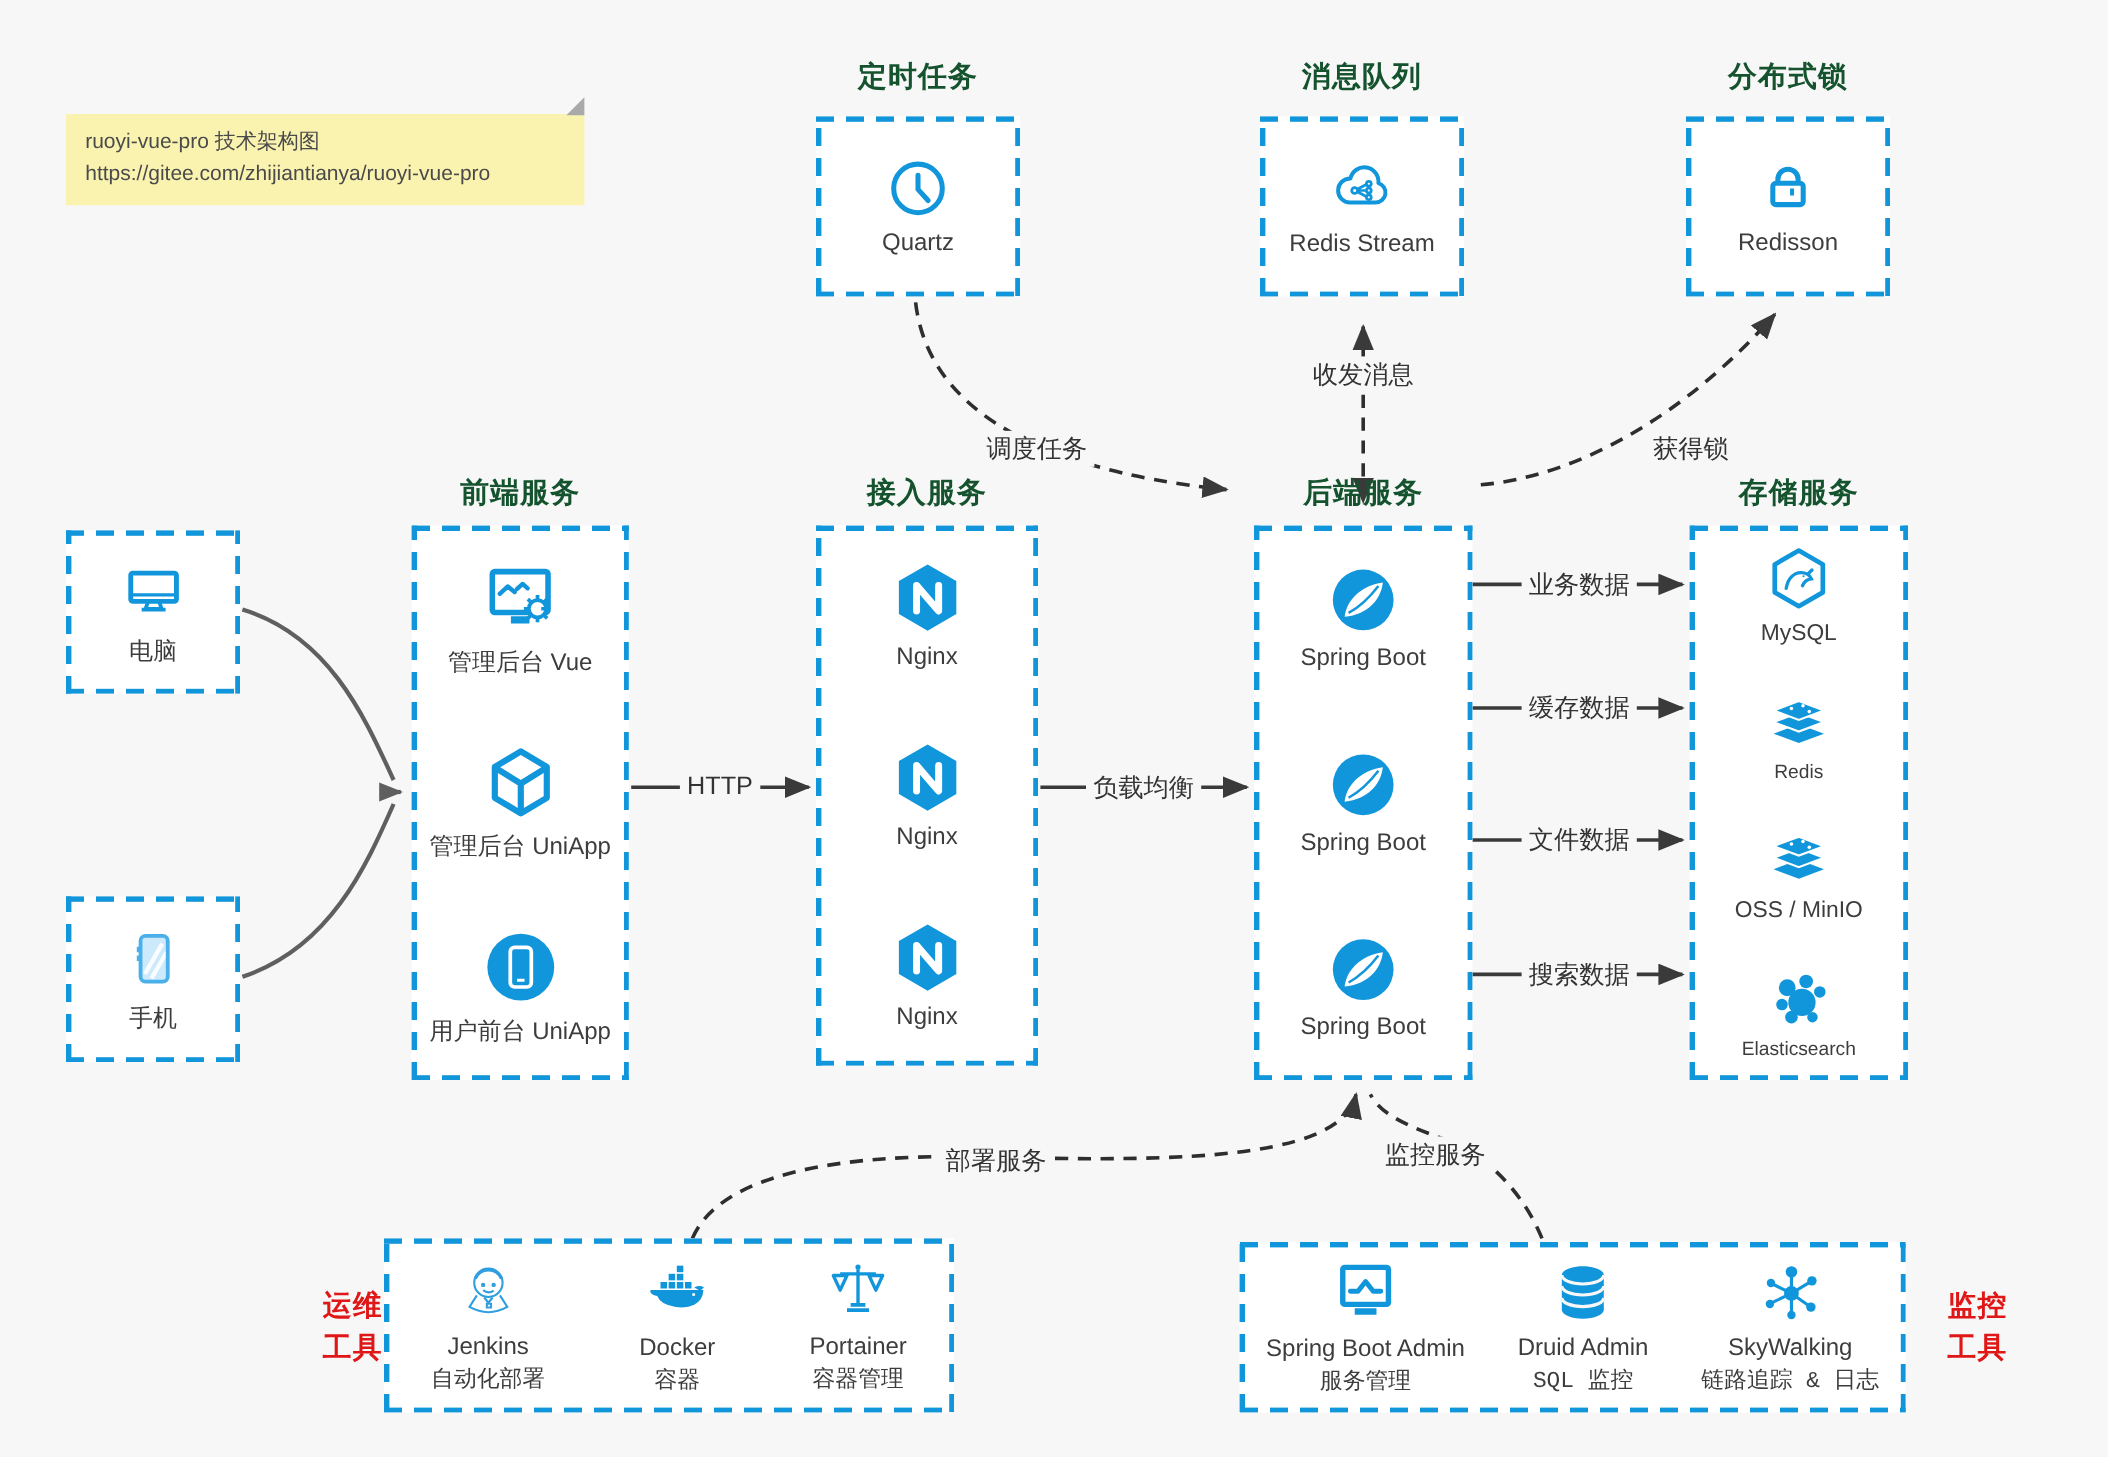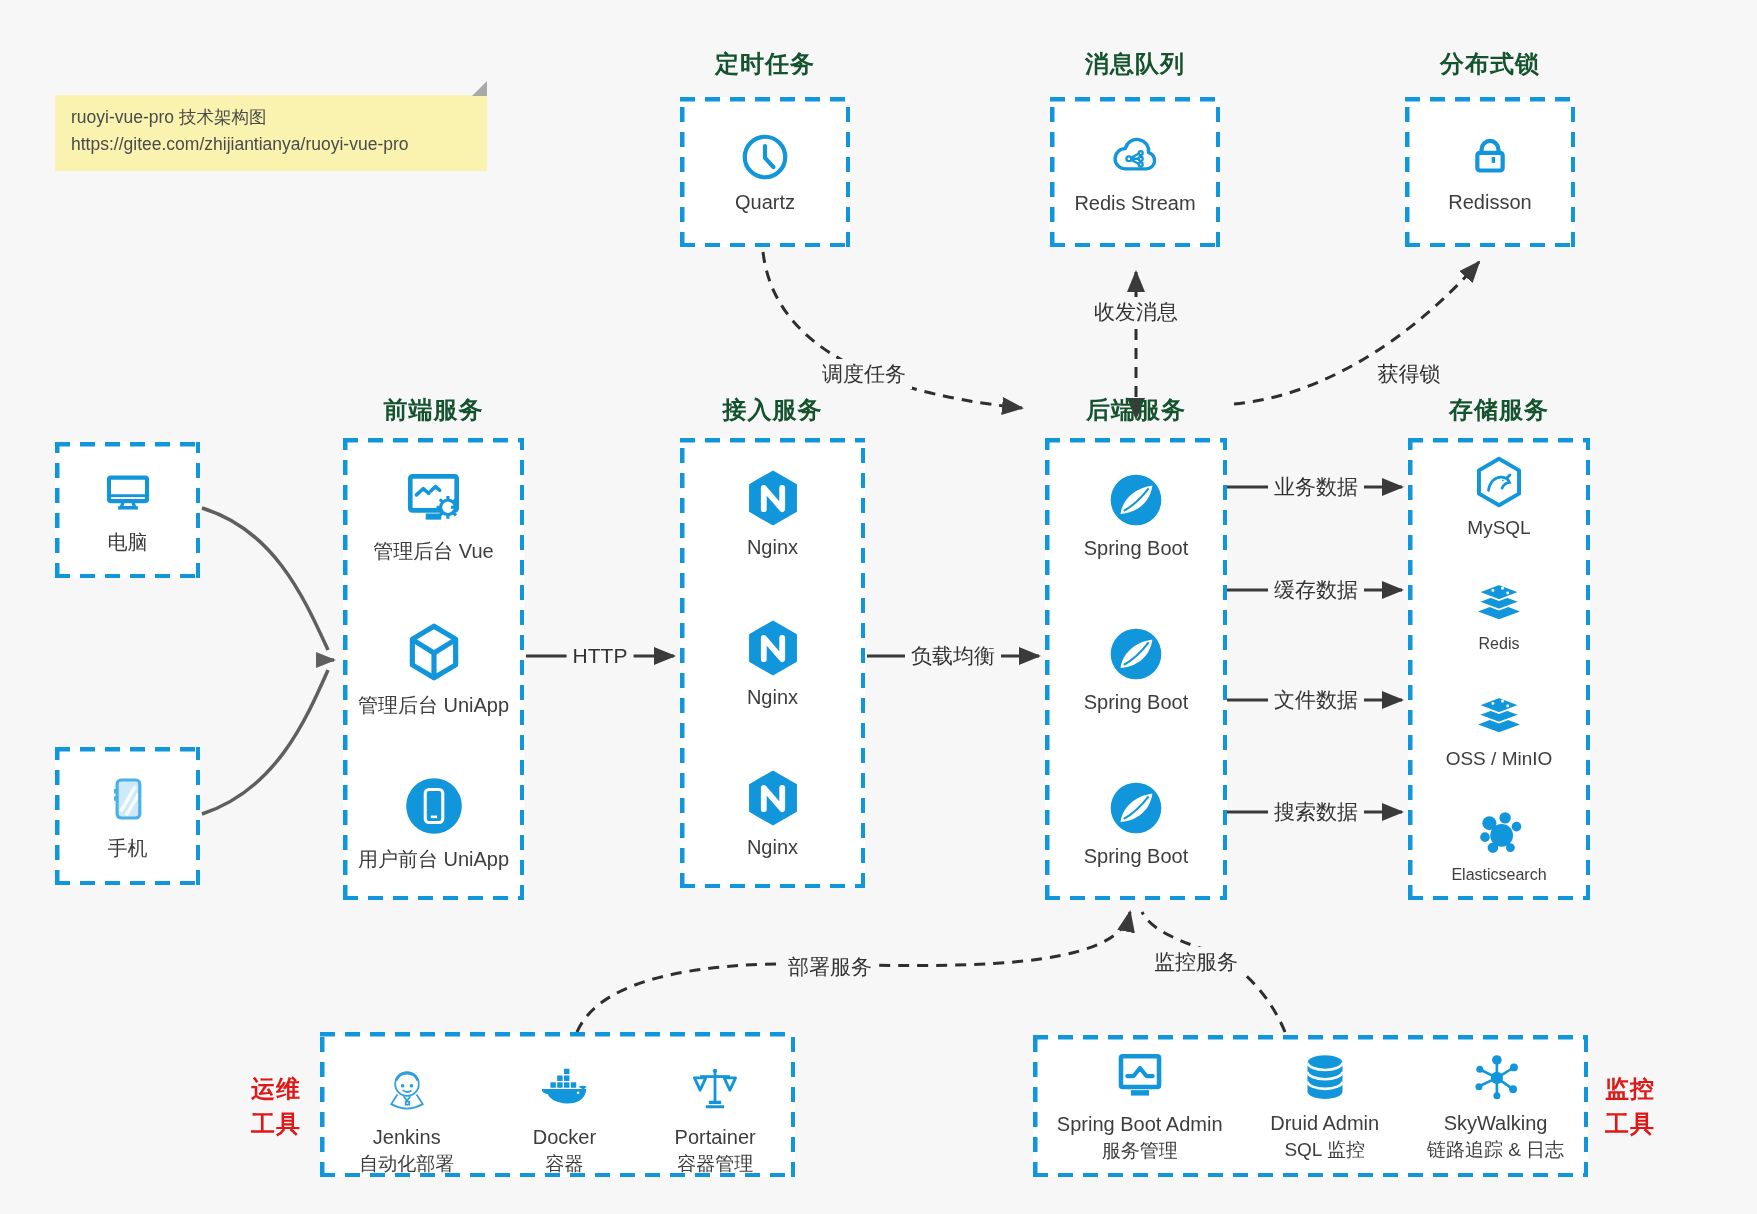--- a/index.html
+++ b/index.html
@@ -10,27 +10,27 @@
     background-image:
       repeating-linear-gradient(90deg,#1296db 0 15px,transparent 15px 25px),
       repeating-linear-gradient(90deg,#1296db 0 15px,transparent 15px 25px),
       repeating-linear-gradient(0deg,#1296db 0 15px,transparent 15px 25px),
       repeating-linear-gradient(0deg,#1296db 0 15px,transparent 15px 25px);
     background-size:100% 4.5px,100% 4.5px,4.5px 100%,4.5px 100%;
     background-position:0 0,0 100%,0 0,100% 0;
     background-repeat:no-repeat;}
 
   .group-title{position:absolute;color:#14532d;font-weight:bold;font-size:24px;text-align:center;letter-spacing:1px;}
-  .side-title{position:absolute;color:#e01717;font-weight:bold;font-size:24px;text-align:left;line-height:1.45;letter-spacing:1px;}
+  .side-title{position:absolute;color:#e01717;font-weight:bold;font-size:24px;text-align:right;line-height:1.45;letter-spacing:1px;}
 
   .vstack{display:flex;flex-direction:column;justify-content:space-around;align-items:center;}
   .hstack{display:flex;flex-direction:row;justify-content:space-around;align-items:center;}
   .node{display:flex;flex-direction:column;align-items:center;gap:7px;}
   .node .lbl{font-size:20px;color:#3d3d3d;white-space:nowrap;}
-  .node .desc{font-size:19px;color:#3d3d3d;white-space:nowrap;margin-top:2px;}
+  .node .desc{font-size:19px;color:#3d3d3d;white-space:nowrap;margin-top:2px;font-family:Liberation Mono, monospace;}
   .node svg{display:block;}
 
   .edge-label{position:absolute;transform:translate(-50%,-50%);font-size:21px;color:#333;
     background:#f7f7f8;padding:1px 6px;white-space:nowrap;z-index:5;}
 
   .note{position:absolute;left:55px;top:95px;width:432px;height:76px;background:#faf3b0;
     color:#4a4a4a;font-size:17.5px;line-height:1.55;padding:9px 0 0 16px;box-sizing:border-box;z-index:4;}
   .note-fold{position:absolute;right:0;top:-14px;width:0;height:0;
     border-bottom:15px solid #a9a9a9;border-left:15px solid transparent;}
 
@@ -318,21 +318,21 @@
         </svg>
       </span>
       <span class="lbl" style="font-size:16px">Elasticsearch</span>
     </div>
   </div>
 
   <div class="side-title" style="left:251px;top:1072px;width:68px;">
     <div>运维</div>
     <div>工具</div>
   </div>
-  <div class="dash-box hstack" style="left:320px;top:1032px;width:475px;height:145px;align-items:flex-end;">
+  <div class="dash-box hstack" style="left:320px;top:1032px;width:475px;height:145px;">
     <div class="node">
       <span>
         <svg viewBox="0 0 64 64" width="56" height="56" fill="none" stroke="#2f9fdf" stroke-width="2">
           <circle cx="32" cy="24" r="13.5"></circle>
           <path d="M19.5 20 a13.5 13.5 0 0 1 25 0" stroke-width="3.2"></path>
           <circle cx="27" cy="26" r="1.1" fill="#2f9fdf"></circle>
             <circle cx="37" cy="26" r="1.1" fill="#2f9fdf"></circle>
           <path d="M27 31 q5 4 10 .5"></path>
           <path d="M21 36 l-7 11 q9 5 18 5 t18 -5 l-7 -11"></path>
           <path d="M28 38 l4 5 4 -5 M30.5 44 h4 v3.5 h-4 z"></path>

